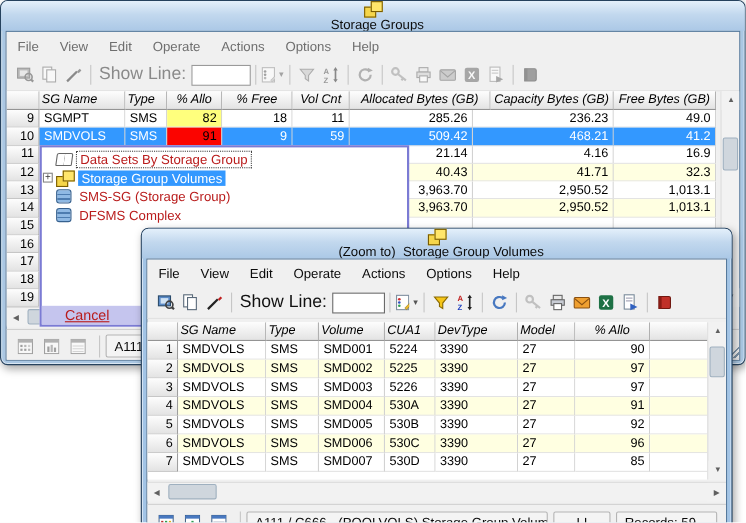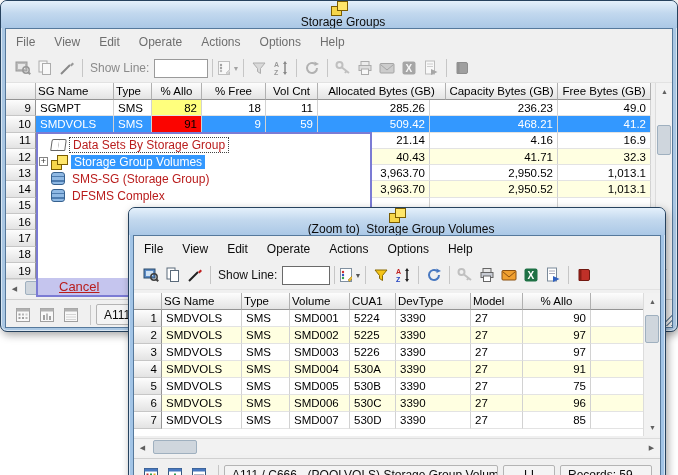--- a/index.html
+++ b/index.html
@@ -38,39 +38,39 @@
   .menubar { position:absolute; left:0; right:0; top:0; height:25px; display:flex; align-items:center;
              padding-left:10px; background:#f0f0f0; }
   .menubar .menu-item { margin-right:19px; font-size:12px; cursor:default; }
   .main-win .menu-item { color:#6e6e6e; }
   .zoom-win .menu-item { color:#0b0b0b; }
   .toolbar { position:absolute; left:0; right:0; top:25px; height:29px; display:flex; align-items:center;
              padding-left:6px; background:#f0f0f0; border-bottom:1px solid #e2e2e2; }
   .tb-btn { width:22px; height:22px; display:flex; align-items:center; justify-content:center; }
   .tb-sep { width:1px; height:18px; background:#c6c6c6; margin:0 4px; }
   .dis    { filter:grayscale(1) opacity(.5); }
-  .show-line-label { margin:0 5px 0 3px; font-size:12px; }
+  .show-line-label { margin:0 5px 0 3px; font-size:16px; }
   .main-win .show-line-label { color:#8a8a8a; }
   .show-line-input { width:54px; height:19px; border:1px solid #9a9a9a; background:#fff;
                      font-family:"Liberation Sans",sans-serif; font-size:11px; padding:0 3px; }
   .zoom-win .show-line-input { width:48px; border-color:#6a6a6a; }
   .caret { font-size:7px; color:#555; margin-left:2px; }
 
   
   .grid { position:absolute; background:#fff; overflow:hidden; }
   .m-grid { left:0; top:54px; width:645px; height:196px; }
   .z-grid { left:0; top:57px; width:513px; height:143px; }
   .thead, .trow { display:flex; }
   .m-grid .thead { height:17px; } .m-grid .trow { height:16.3px; }
   .z-grid .thead { height:17px; } .z-grid .trow { height:17px; }
   .cell { display:flex; align-items:center; font-size:11.5px; overflow:hidden; white-space:nowrap;
           border-right:1px solid #d2d2d2; border-bottom:1px solid #e3e3e3;
           justify-content:flex-end; padding:0 4px; background:#fff; color:#000; }
   .hdr  { background:linear-gradient(#fdfdfd,#e3e3e3); border-right:1px solid #b0b0b0;
-          border-bottom:1px solid #949494; justify-content:center; padding:0 2px; }
+          border-bottom:1px solid #949494; justify-content:center; padding:0 2px;font-style:italic; }
   .rownum { background:linear-gradient(#fdfdfd,#e3e3e3) !important; color:#000 !important;
           border-right:1px solid #949494; border-bottom:1px solid #c6c6c6; justify-content:flex-end; }
   .trow.alt .cell:not(.rownum) { background:#ffffe1; }
   .trow.sel .cell:not(.rownum) { background:#3398ff; color:#fff; }
   .cell.hl-yellow { background:#ffff7d !important; color:#000 !important; }
   .cell.hl-red    { background:#fb0400 !important; color:#000 !important; }
   
   .c0{width:30px;} .c1{width:78px;justify-content:flex-start;} .c2{width:38px;justify-content:flex-start;}
   .c3{width:50px;} .c4{width:64px;} .c5{width:52px;} .c6{width:112px;} .c7{width:128px;} .c8{width:93px;}
   
@@ -663,21 +663,21 @@
               <div class="cell zf"></div>
             </div>
             <div class="trow">
               <div class="cell z0 rownum">5</div>
               <div class="cell z1">SMDVOLS</div>
               <div class="cell z2">SMS</div>
               <div class="cell z3">SMD005</div>
               <div class="cell z4">530B</div>
               <div class="cell z5">3390</div>
               <div class="cell z6">27</div>
-              <div class="cell z7">75</div>
+              <div class="cell z7">92</div>
               <div class="cell zf"></div>
             </div>
             <div class="trow alt">
               <div class="cell z0 rownum">6</div>
               <div class="cell z1">SMDVOLS</div>
               <div class="cell z2">SMS</div>
               <div class="cell z3">SMD006</div>
               <div class="cell z4">530C</div>
               <div class="cell z5">3390</div>
               <div class="cell z6">27</div>

